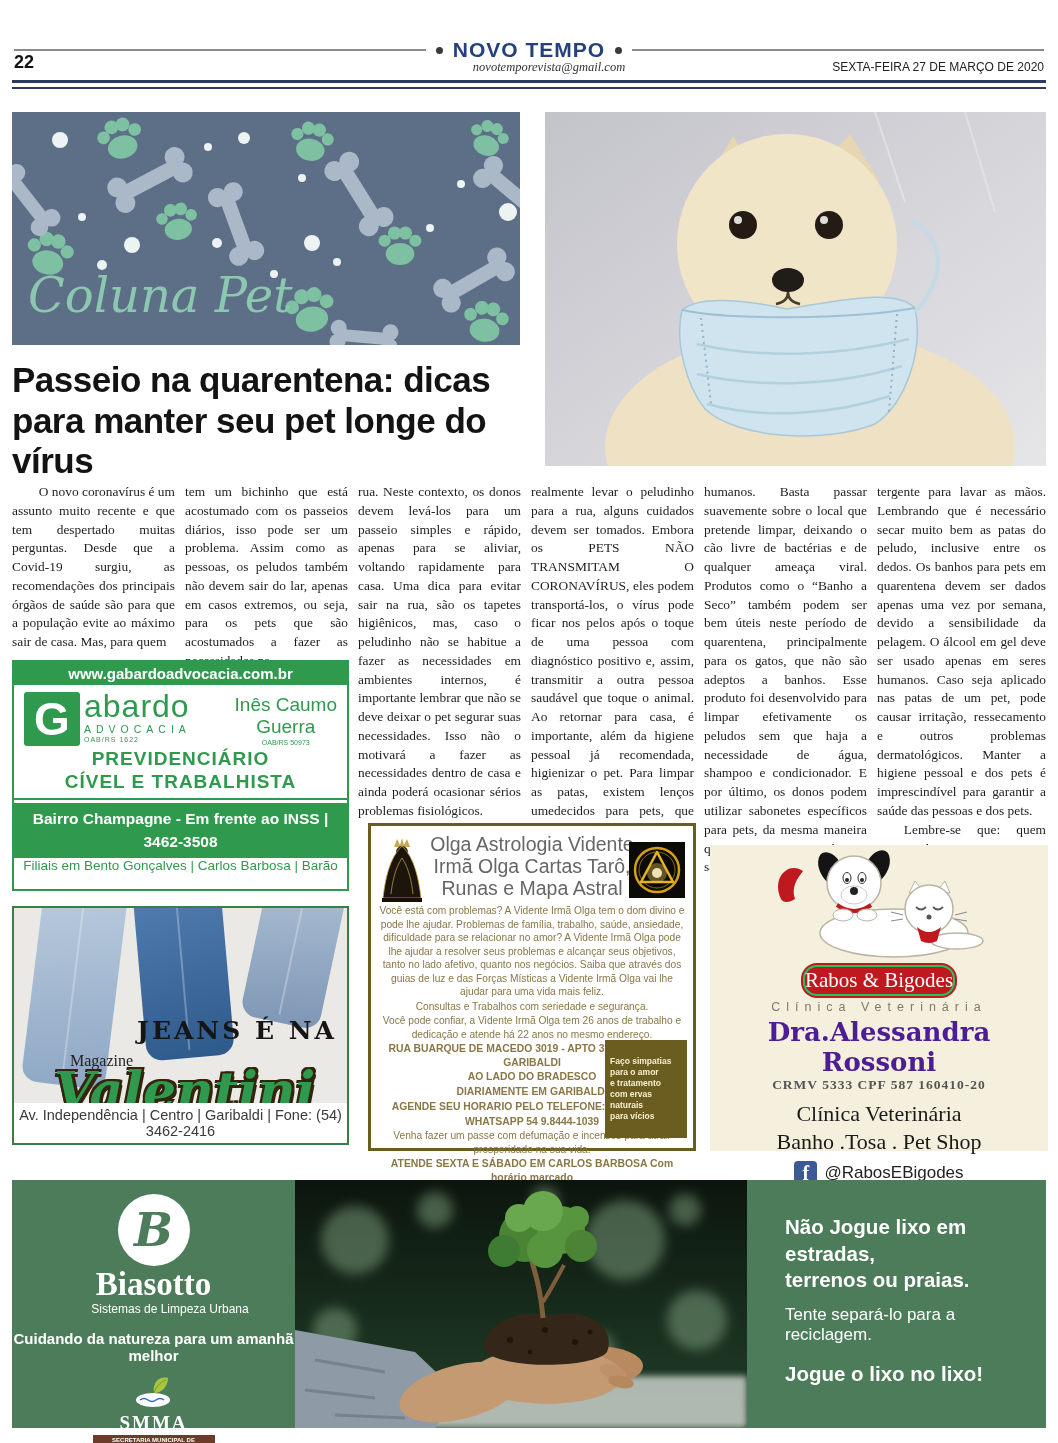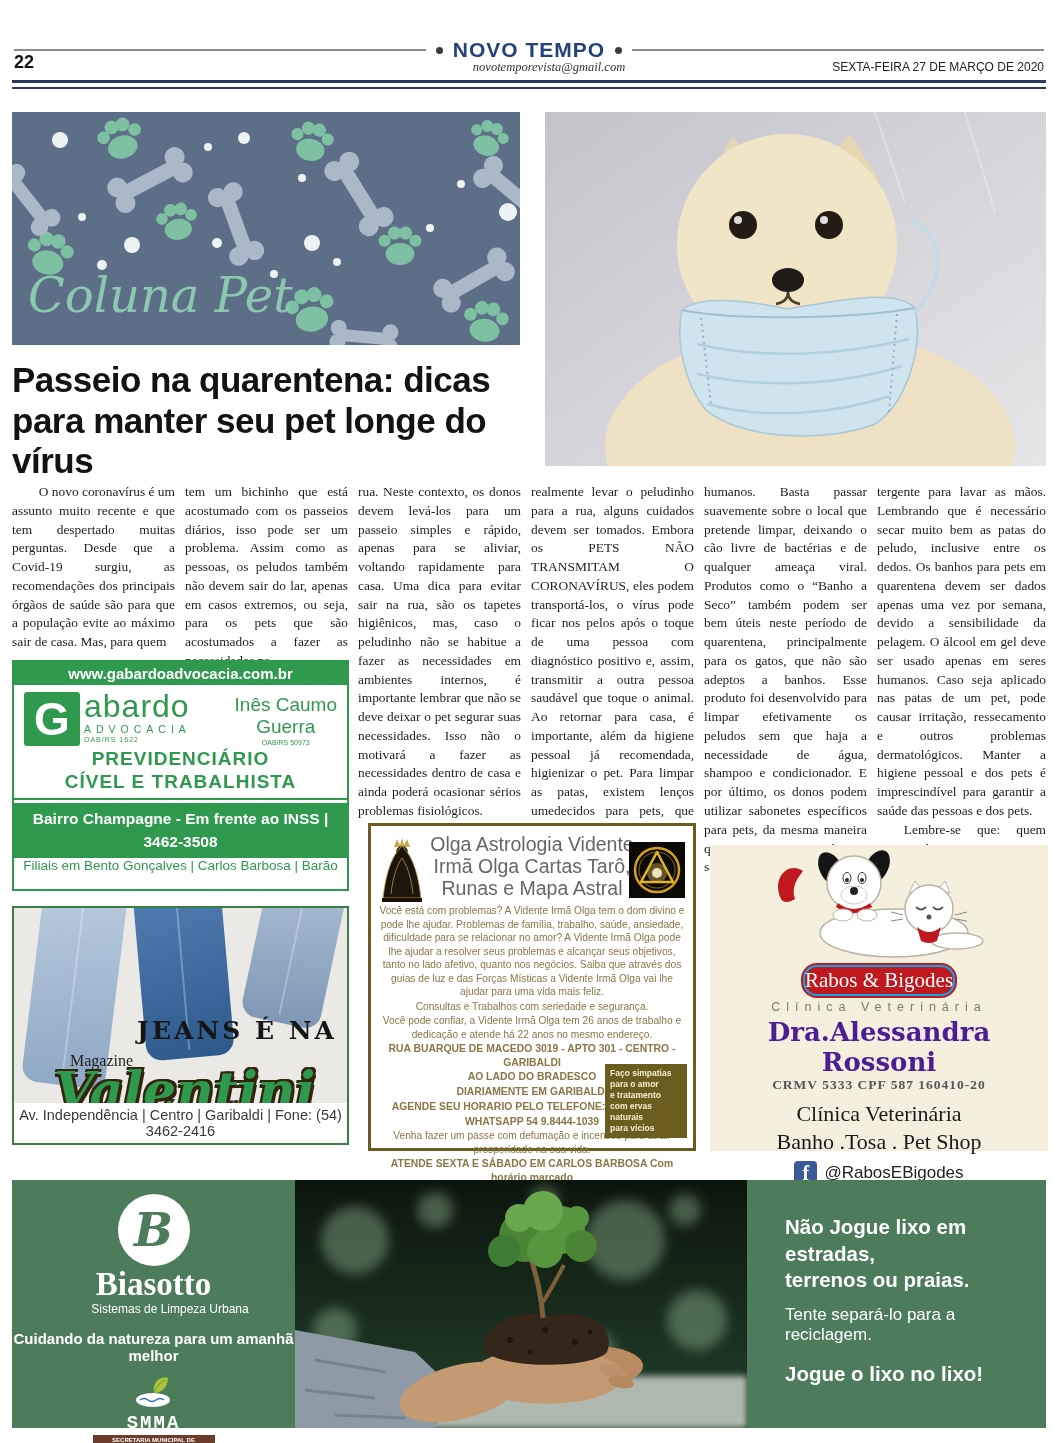--- a/index.html
+++ b/index.html
@@ -72,26 +72,26 @@
   
   .ad-olga{position:absolute;left:368px;top:823px;width:328px;height:328px;border:3px solid #6b5c20;
            background:#fff;box-sizing:border-box;text-align:center;}
   .olga-madonna{position:absolute;left:8px;top:10px;}
   .olga-symbol{position:absolute;right:8px;top:16px;}
   .olga-title{margin:8px 58px 3px;font-size:19.5px;color:#666;line-height:1.12;}
   .olga-body{color:#8a7747;font-size:10.2px;line-height:1.32;padding:1px 7px;}
   .olga-body div{margin-top:1px;}
   .olga-caps{font-weight:bold;font-size:10.4px;}
   .olga-note{position:absolute;right:6px;bottom:10px;width:72px;background:#6b5c20;color:#f7f0cf;
-             font-size:8.5px;line-height:1.3;text-align:left;padding:4px 5px;font-weight:bold;}
+             font-size:8.5px;line-height:1.3;text-align:left;padding:16px 5px;font-weight:bold;}
 
   
   .ad-rabos{position:absolute;left:710px;top:845px;width:338px;height:306px;background:#f5efdd;
             text-align:center;box-sizing:border-box;}
-  .rabos-badge{display:inline-block;background:#c0181f;color:#fff;border:2px solid #0ea5e9;
+  .rabos-badge{display:inline-block;background:#c0181f;color:#fff;border:2px solid #22c55e;
                box-shadow:0 0 0 2px #c0181f;border-radius:14px;padding:1px 0;font-size:21px;
                font-family:"Liberation Serif",serif;margin-top:2px;}
   .rabos-clinic{letter-spacing:6px;color:#7c7c6c;font-size:12.5px;margin-top:4px;}
   .rabos-doctor{color:#4c1d95;font-size:26px;font-weight:bold;margin-top:3px;font-family:"DejaVu Serif",serif;}
   .rabos-crmv{color:#555;font-weight:bold;font-size:13.5px;letter-spacing:1px;font-family:"Liberation Serif",serif;}
   .rabos-services{font-size:22px;color:#1a1a1a;margin-top:7px;line-height:1.25;font-family:"Liberation Serif",serif;}
   .rabos-fb{display:flex;align-items:center;justify-content:center;gap:7px;margin-top:6px;font-size:17px;color:#222;}
   .fb-icon{width:23px;height:23px;background:#3b5a96;border-radius:4px;color:#fff;font-weight:bold;
            font-family:"Liberation Serif",serif;font-size:20px;line-height:25px;overflow:hidden;}
   .rabos-addr{font-size:15px;color:#1a1a1a;margin-top:4px;font-weight:bold;}
@@ -100,21 +100,21 @@
   
   .banner-biasotto{position:absolute;left:12px;top:1180px;width:1034px;height:248px;background:#4d7c5a;}
   .bia-left{position:absolute;left:0;top:0;width:283px;height:100%;color:#fff;text-align:center;}
   .bia-logo{width:72px;height:72px;border-radius:50%;background:#fff;margin:14px auto 2px;
             display:flex;align-items:center;justify-content:center;}
   .bia-logo span{color:#4d7c5a;font-family:"DejaVu Serif",serif;font-weight:bold;font-style:italic;font-size:46px;}
   .bia-name{font-family:"Liberation Serif",serif;font-weight:bold;font-size:33px;line-height:1;}
   .bia-sub{font-size:12px;margin-top:1px;margin-left:33px;}
   .bia-slogan{font-weight:bold;font-size:15px;margin-top:14px;}
   .smma{margin-top:10px;}
-  .smma-name{font-family:Liberation Mono, monospace;font-weight:bold;font-size:19px;letter-spacing:2px;margin-top:0;}
+  .smma-name{font-family:Liberation Serif, serif;font-weight:bold;font-size:19px;letter-spacing:2px;margin-top:0;}
   .smma-sub{background:#6d3b2a;color:#fff;font-size:6px;line-height:1.35;width:118px;margin:1px auto 0;
             padding:1px 2px;white-space:pre-line;font-weight:bold;}
   .bia-mid{position:absolute;left:283px;top:0;width:452px;height:100%;}
   .bia-right{position:absolute;left:735px;right:0;top:0;height:100%;color:#fff;box-sizing:border-box;
              padding:34px 10px 0 38px;text-align:left;}
   .msg-b1{font-weight:bold;font-size:20.5px;line-height:1.3;white-space:pre-line;}
   .msg-r{font-size:17px;margin-top:11px;}
   .msg-b2{font-weight:bold;font-size:20.5px;margin-top:17px;}
 </style>
 </head>

